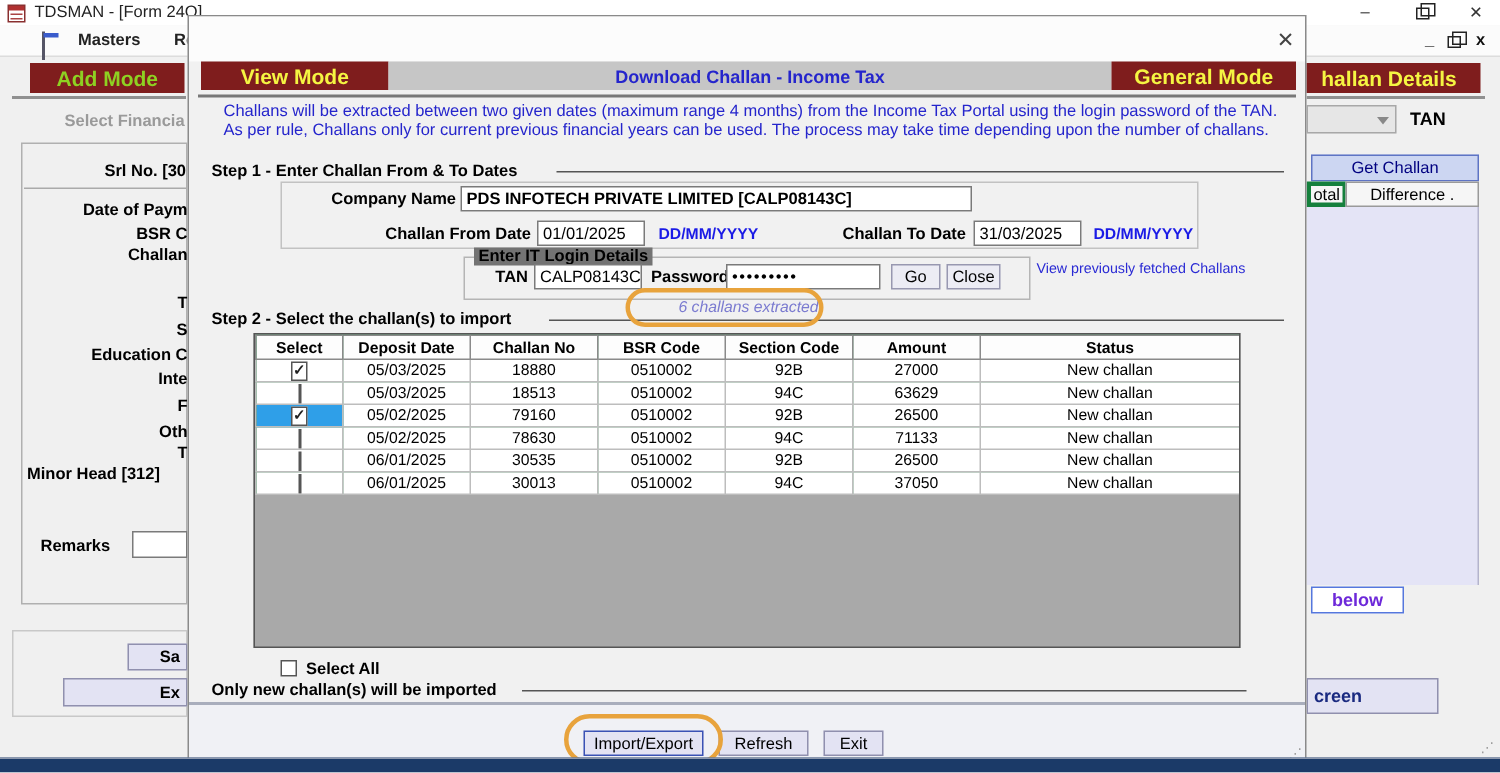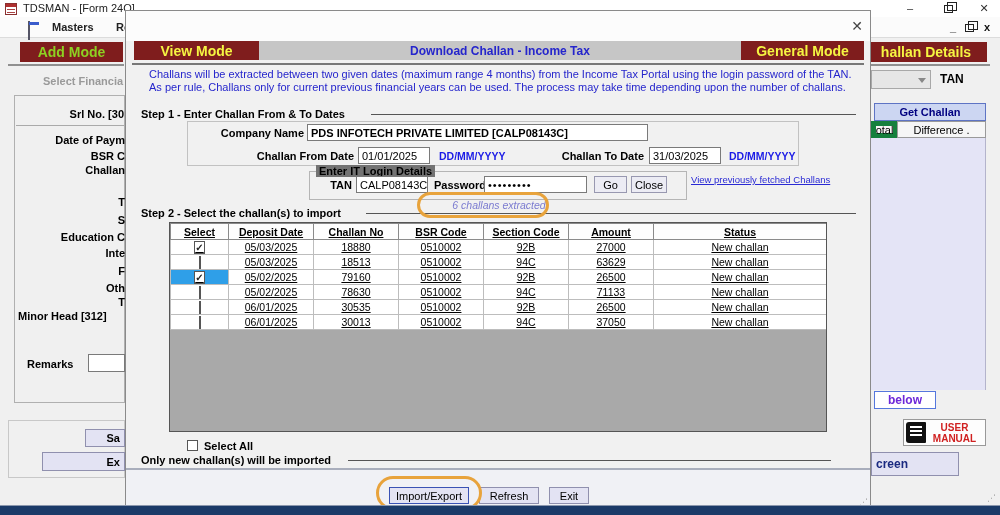--- a/index.html
+++ b/index.html
@@ -36,26 +36,26 @@
   .cb { width:11px; height:11px; background:#fff; border:1px solid #555; font-size:10px; line-height:9px; text-align:center; color:#222; font-weight:bold; }
 
   
   .dialog { left:125px; top:10px; width:746px; height:498px; background:#f1f1f1; border:1px solid #8a8a8a; z-index:10; }
   .dlg-titlebar { left:0; top:0; width:744px; height:30px; background:#fcfcfc; }
   .dlg-close { left:720px; top:5px; width:22px; height:20px; font-size:14px; color:#444; }
   .ctrtab { background:#c6c6c6; color:#2525cc; font-weight:bold; font-size:12px; }
   .instr { color:#2525cc; font-size:11px; line-height:13px; }
   .fmt { color:#1a1ae6; font-size:10.5px; font-weight:bold; }
   .grpbox { border:1px solid #c2c2c2; }
-  .link { color:#2a2ad4; text-decoration:underline; font-size:9.5px; white-space:nowrap; }
+  .link { color:#2a2ad4; font-size:9.5px; white-space:nowrap; }
   .note-it { color:#7b7bd0; font-style:italic; font-size:10.5px; text-align:center; }
 
   
   .tblwrap { left:43px; top:211px; width:658px; height:210px; border:1px solid #555; background:#a9a9a9; overflow:hidden; }
-  table.grid { border-collapse:collapse; table-layout:fixed; width:656px; background:#15803d;text-decoration:underline; }
+  table.grid { border-collapse:collapse; table-layout:fixed; width:656px; background:#15803d; }
   table.grid th { height:16px; border:1px solid #8a8a8a; font-size:10.5px; font-weight:bold; background:#fdfdfd; color:#000; }
   table.grid td { height:15px; border:1px solid #bdbdbd; font-size:10.5px; text-align:center; color:#000; background:#fff; }
   td.hlcell { background:#2f9fe8 !important; }
   td .cb { margin:0 auto; }
 
   .footer { left:0; top:457px; width:744px; height:40px; background:#f0f1f5; border-top:2px solid #a9aebc; }
 
   
   .lavpanel { background:#e4e4f6; border-right:1px solid #b4b4cc; }
   .bookicon { width:20px; height:21px; background:#111; border-radius:3px 1px 1px 3px; position:relative; }
@@ -121,35 +121,28 @@
   <div class="abs lavbtn flex" style="left:42px;top:452px;width:83px;height:19px;justify-content:flex-end;padding-right:4px;font-weight:bold;">Ex</div>
 
   <div class="abs blktab ctr" style="left:865px;top:42px;width:122px;height:20px;">hallan Details</div>
   <div class="abs" style="left:871px;top:64px;width:119px;height:2px;background:#909090;"></div>
 
   <div class="abs" style="left:871px;top:70px;width:60px;height:19px;background:#e6e6e6;border:1px solid #a8a8a8;">
     <span style="position:absolute;right:4px;top:7px;width:0;height:0;border-left:4px solid transparent;border-right:4px solid transparent;border-top:5px solid #888;"></span>
   </div>
   <div class="abs" style="left:940px;top:72px;font-size:12px;font-weight:bold;">TAN</div>
 
-  <div class="abs ctr" style="left:874px;top:103px;width:112px;height:18px;background:#ccd6f2;border:1px solid #5e74c4;color:#000080;font-weight:bold;font-size:11px;">Get Challan</div>
-
-  <div class="abs ctr" style="left:871px;top:121px;width:27px;height:17px;background:#f6f6f6;border:5px solid #15803d;font-size:11px;">otal</div>
+  <div class="abs ctr" style="left:874px;top:103px;width:112px;height:18px;background:#ccd6f2;border:1px solid #5e74c4;color:#000080;font-weight:normal;font-size:11px;">Get Challan</div>
+
+  <div class="abs ctr" style="left:871px;top:121px;width:27px;height:17px;background:#f6f6f6;border:3px solid #15803d;font-size:11px;">otal</div>
   <div class="abs ctr" style="left:897px;top:121px;width:89px;height:17px;background:#f6f6f6;border:1px solid #9a9a9a;font-size:11px;">Difference .</div>
   <div class="abs lavpanel" style="left:871px;top:138px;width:115px;height:252px;"></div>
 
   <div class="abs ctr" style="left:874px;top:391px;width:62px;height:18px;background:#fff;border:1px solid #5577dd;color:#6d28d9;font-weight:bold;font-size:12px;">below</div>
 
-  <div class="abs flex" style="left:903px;top:419px;width:83px;height:27px;background:#fdfdfd;border:1px solid #999;padding:2px;">
-    <span class="bookicon"></span>
-    <span class="redtxt" style="flex:1;">
-      <span style="display:block;">USER</span>
-      <span style="display:block;">MANUAL</span>
-    </span>
-  </div>
 
   <div class="abs lavbtn flex" style="left:871px;top:452px;width:88px;height:24px;color:#1a2a80;font-weight:bold;font-size:12px;padding-left:4px;">creen</div>
 
   <span class="abs grip" style="left:987px;top:493px;">⋰</span>
 
   <div class="abs dialog">
     <div class="abs dlg-titlebar"></div>
     <div class="abs dlg-close ctr">✕</div>
 
     <div class="abs blktab ctr" style="left:8px;top:30px;width:125px;height:19px;">View Mode</div>

